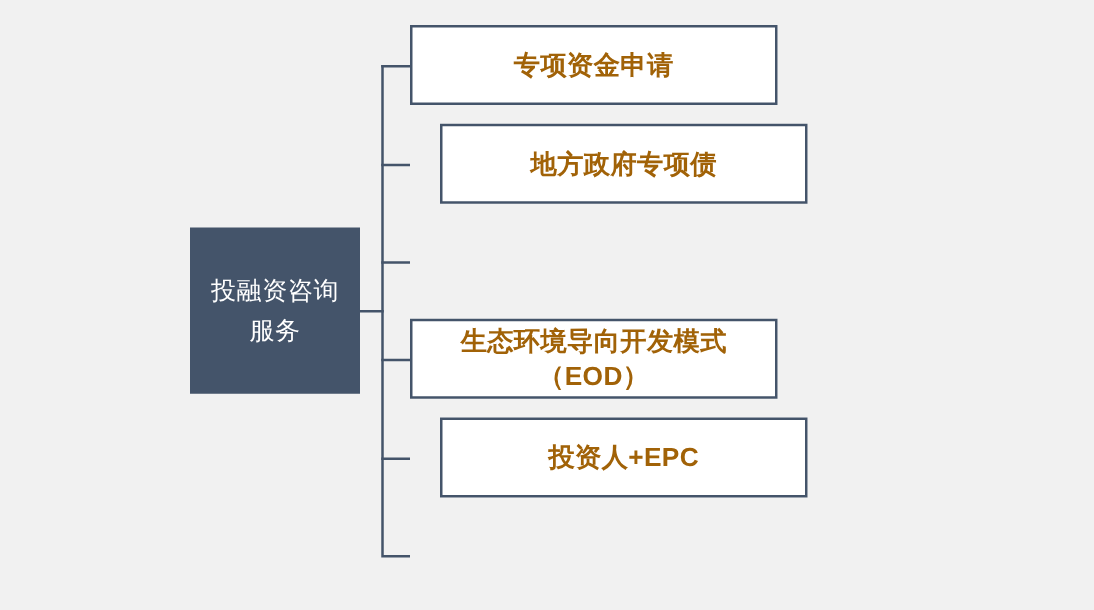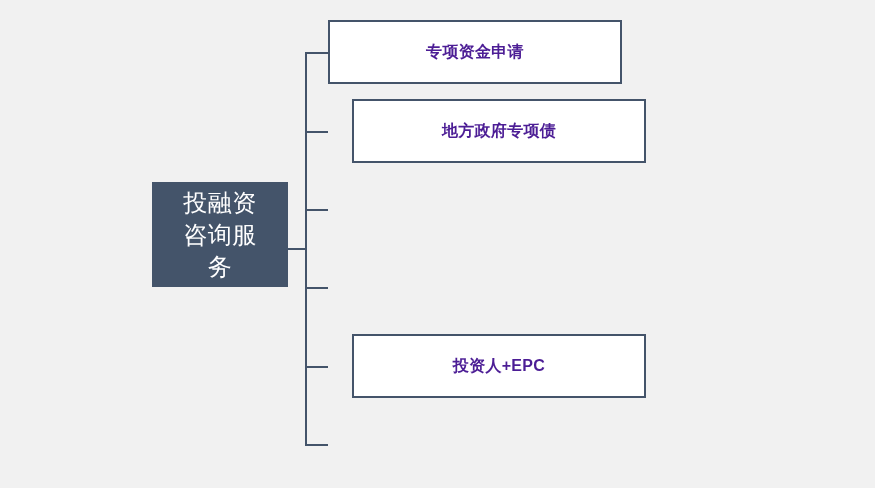--- a/index.html
+++ b/index.html
@@ -19,50 +19,50 @@
     width: 875px;
     height: 488px;
   }
 
   
   .root-node {
     position: absolute;
     left: 152px;
     top: 182px;
     width: 136px;
-    height: 105px;
+    height: 133px;
     background: #44546a;
     color: #ffffff;
     display: flex;
     align-items: center;
     justify-content: center;
     text-align: center;
-    font-size: 24px;
+    font-size: 20px;
     line-height: 32px;
     letter-spacing: 0.5px;
     font-weight: 400;
     box-sizing: border-box;
-    padding: 0 20px;
+    padding: 0 8px;
   }
 
   
   .branch-box {
     position: absolute;
     left: 328px;
     width: 294px;
     height: 64px;
     background: #ffffff;
     border: 2px solid #44546a;
     box-sizing: border-box;
     display: flex;
     align-items: center;
     justify-content: center;
     text-align: center;
-    color: #4c1d95;
-    font-size: 16px;
+    color: #a16207;
+    font-size: 21px;
     font-weight: bold;
     letter-spacing: 0.3px;
     padding: 0 10px;
     box-sizing: border-box;
   }
   .branch-box.b0 { top: 20px; }
   .branch-box.b1 { top: 99px; margin-left: 24px; }
   .branch-box.b2 { top: 177px; }
   .branch-box.b3 { top: 255px; }
   .branch-box.b4 { top: 334px; margin-left: 24px; }
@@ -118,17 +118,20 @@
   <div class="connector branch-stub s3"></div>
   <div class="connector branch-stub s4"></div>
   <div class="connector branch-stub s5"></div>
 
   <div class="branch-box b0">
     <span>专项资金申请</span>
   </div>
   <div class="branch-box b1">
     <span>地方政府专项债</span>
   </div>
+  <div class="branch-box b3">
+    <span>生态环境导向开发模式（EOD）</span>
+  </div>
   <div class="branch-box b4">
     <span>投资人+EPC</span>
   </div>
 
 </div>
 
 </body></html>

